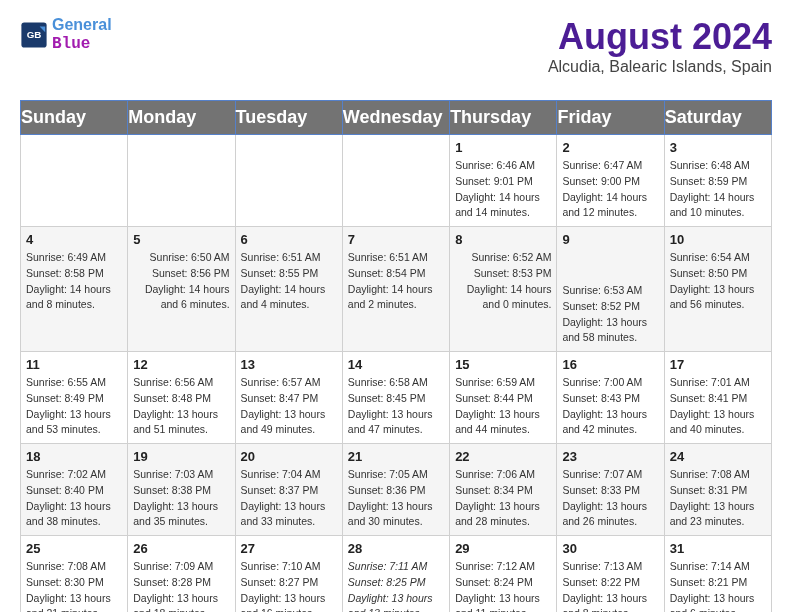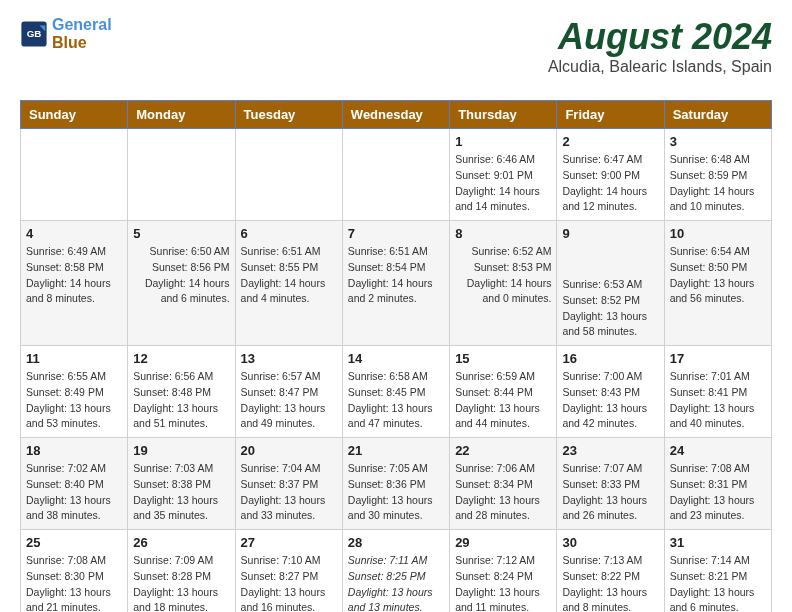--- a/index.html
+++ b/index.html
@@ -33,38 +33,37 @@
     .logo-icon {
       width: 28px;
       height: 28px;
     }
     .title-area {
       text-align: right;
     }
     .month-title {
       font-size: 36px;
       font-weight: bold;
-      color: #14532d;
-      font-style: italic;
+      color: #4c1d95;
     }
     .location-title {
       font-size: 16px;
       color: #444;
     }
     .calendar-table {
       width: 100%;
       border-collapse: collapse;
       table-layout: fixed;
     }
     .calendar-table th {
-      background-color: #a16207;
+      background-color: #737373;
       color: #fff;
-      font-size: 13px;
+      font-size: 18px;
       font-weight: bold;
-      padding: 6px 8px;
+      padding: 6px 0;
       text-align: left;
       border: 1px solid #5580c9;
     }
     .calendar-table td {
       vertical-align: top;
       padding: 5px 5px;
       font-size: 10.5px;
       color: #222;
       border: 1px solid #d0d0d0;
       height: 88px;
@@ -99,21 +98,21 @@
 <div class="header-area">
   <div class="logo">
     <svg class="logo-icon" viewBox="0 0 40 40">
       <rect x="2" y="2" width="36" height="36" rx="4" fill="#1a3a6b"></rect>
       <text x="20" y="24" text-anchor="middle" fill="white" font-size="14" font-family="Arial" font-weight="bold">GB</text>
       <polygon points="28,8 36,16 36,8" fill="#4a90d9"></polygon>
     </svg>
     <div>
       <div class="logo-text">
         <span>General</span><br>
-        <span style="color:#a16207;">Blue</span>
+        <span style="color:#a21caf;font-family:Liberation Mono, monospace;">Blue</span>
       </div>
     </div>
   </div>
   <div class="title-area">
     <div class="month-title">August 2024</div>
     <div class="location-title">Alcudia, Balearic Islands, Spain</div>
   </div>
 </div>
 
 <table class="calendar-table">

